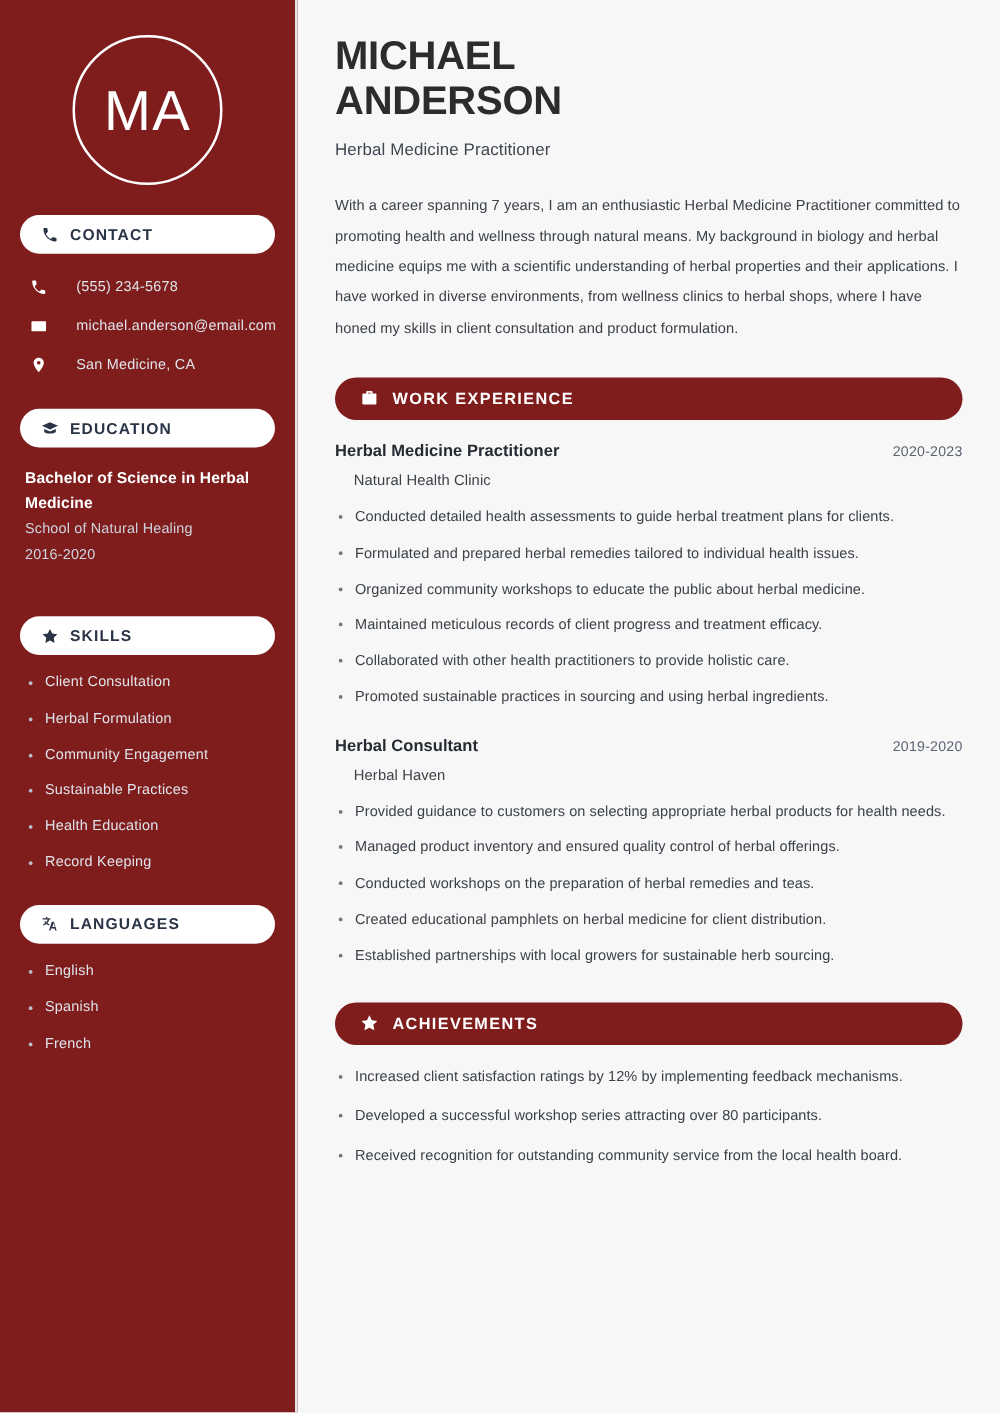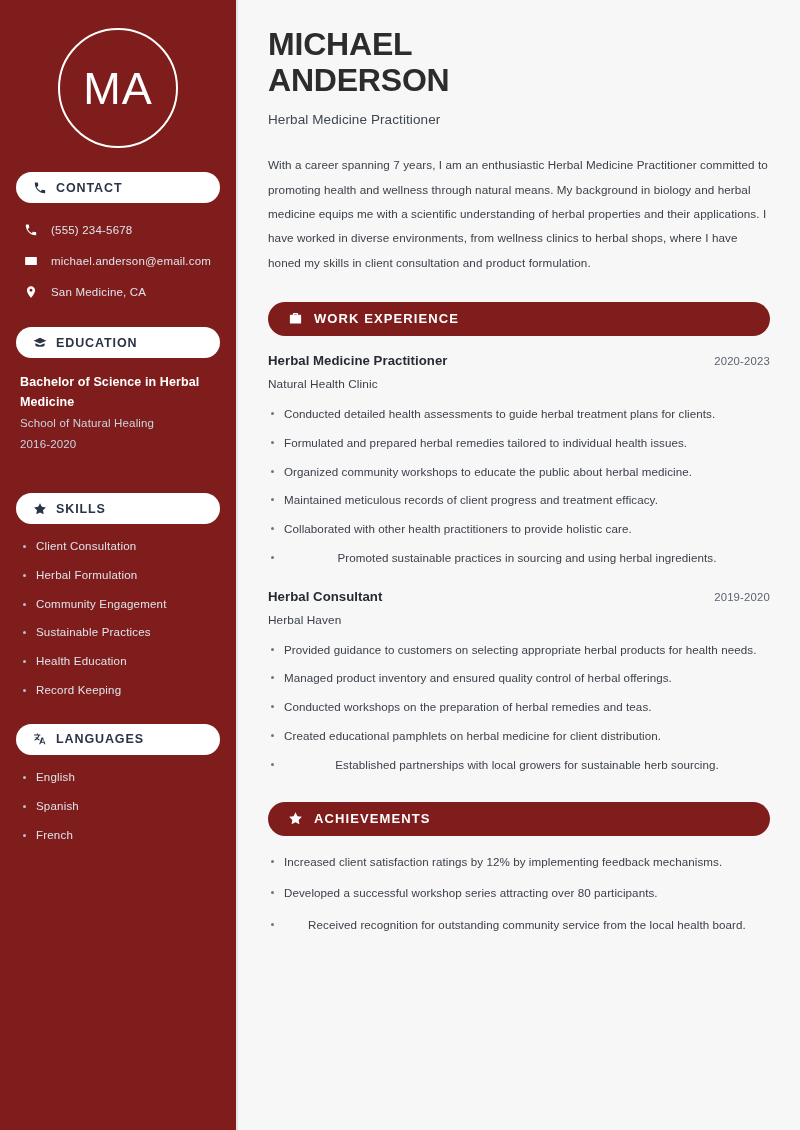--- a/index.html
+++ b/index.html
@@ -70,21 +70,21 @@
     letter-spacing: 0.9px;
   }
   .pill .ic { flex: 0 0 14px; height: 14px; display:block; }
   .pill .ic svg { display: block; width: 14px; height: 14px; fill: #2a3446; }
 
   
   .contact-list { margin-bottom: 22px; }
   .contact-row {
     display: flex;
     align-items: center;
-    gap: 13px;
+    gap: 23px;
     padding: 0 2px 0 8px;
     height: 26px;
     margin-bottom: 5px;
   }
   .contact-row .ic { flex: 0 0 14px; height: 14px; }
   .contact-row .ic svg { display:block; width:14px; height:14px; fill:#ffffff; }
   .contact-text {
     color: #dfe3ea;
     font-size: 11.5px;
     letter-spacing: 0.2px;
@@ -206,33 +206,34 @@
     color: #5b6270;
     font-size: 11.3px;
     letter-spacing: 0.2px;
     white-space: nowrap;
   }
   .job-company {
     color: #3b4149;
     font-size: 11.8px;
     letter-spacing: 0.1px;
     margin-top: 9px;
+    margin-left: 15px;
   }
 
   .main-list { list-style: none; padding: 0; margin-top: 14px; }
   .main-list li {
     position: relative;
     padding-left: 16px;
     color: #3b4149;
     font-size: 11.6px;
     line-height: 1.62;
     letter-spacing: 0.08px;
     margin-bottom: 10px;
   }
-  .main-list li:last-child { margin-bottom: 0; text-align: center; }
+  .main-list li:last-child { margin-bottom: 0; }
   .main-list li::before {
     content: "";
     position: absolute;
     left: 3px;
     top: 7px;
     width: 3px;
     height: 3px;
     border-radius: 50%;
     background: #70767f;
   }

